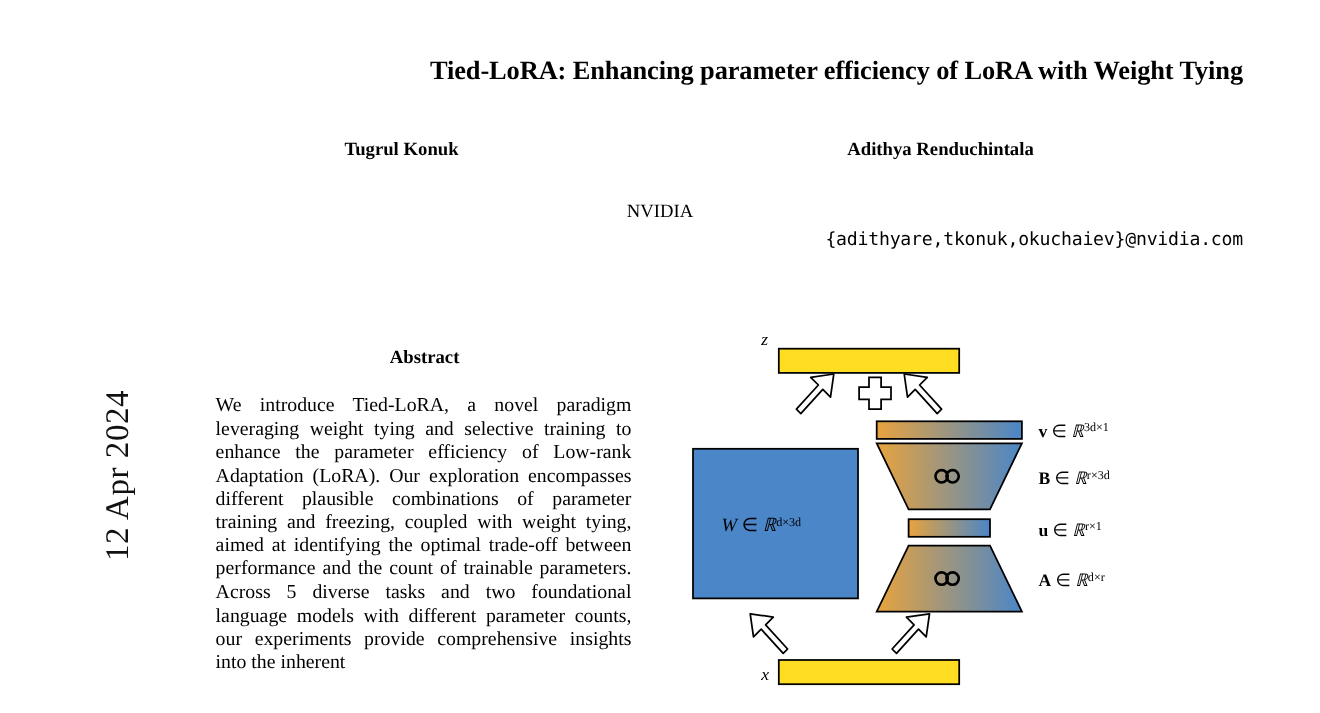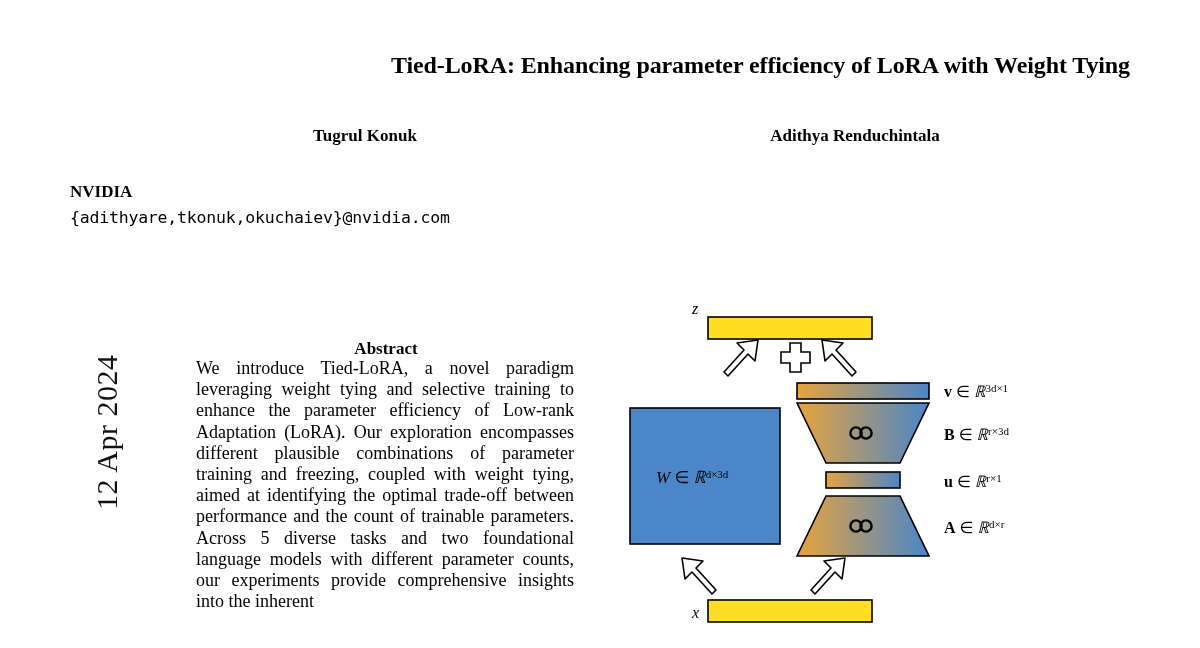--- a/index.html
+++ b/index.html
@@ -64,45 +64,43 @@
   .author {
     flex: 1 1 0;
     text-align: center;
   }
 
   .affiliation {
     position: absolute;
     left: 70px;
     top: 182px;
     width: 1060px;
-    text-align: left;
+    text-align: center;
     font-size: 17px;
-    font-weight: bold;
   }
   .email {
     position: absolute;
     left: 70px;
     top: 208px;
     width: 1060px;
-    text-align: left;
+    text-align: right;
     font-size: 16.5px;
     font-family: "DejaVu Sans Mono", monospace;
     letter-spacing: -0.2px;
   }
 
   
   .abstract-head {
     position: absolute;
     left: 196px;
     top: 315px;
     width: 380px;
     text-align: center;
     font-size: 17px;
     font-weight: bold;
-    margin-top: 24px;
   }
   .abstract-body {
     position: absolute;
     left: 196px;
     top: 358px;
     width: 378px;
     font-size: 18px;
     line-height: 21.2px;
     text-align: justify;
     text-justify: inter-word;

